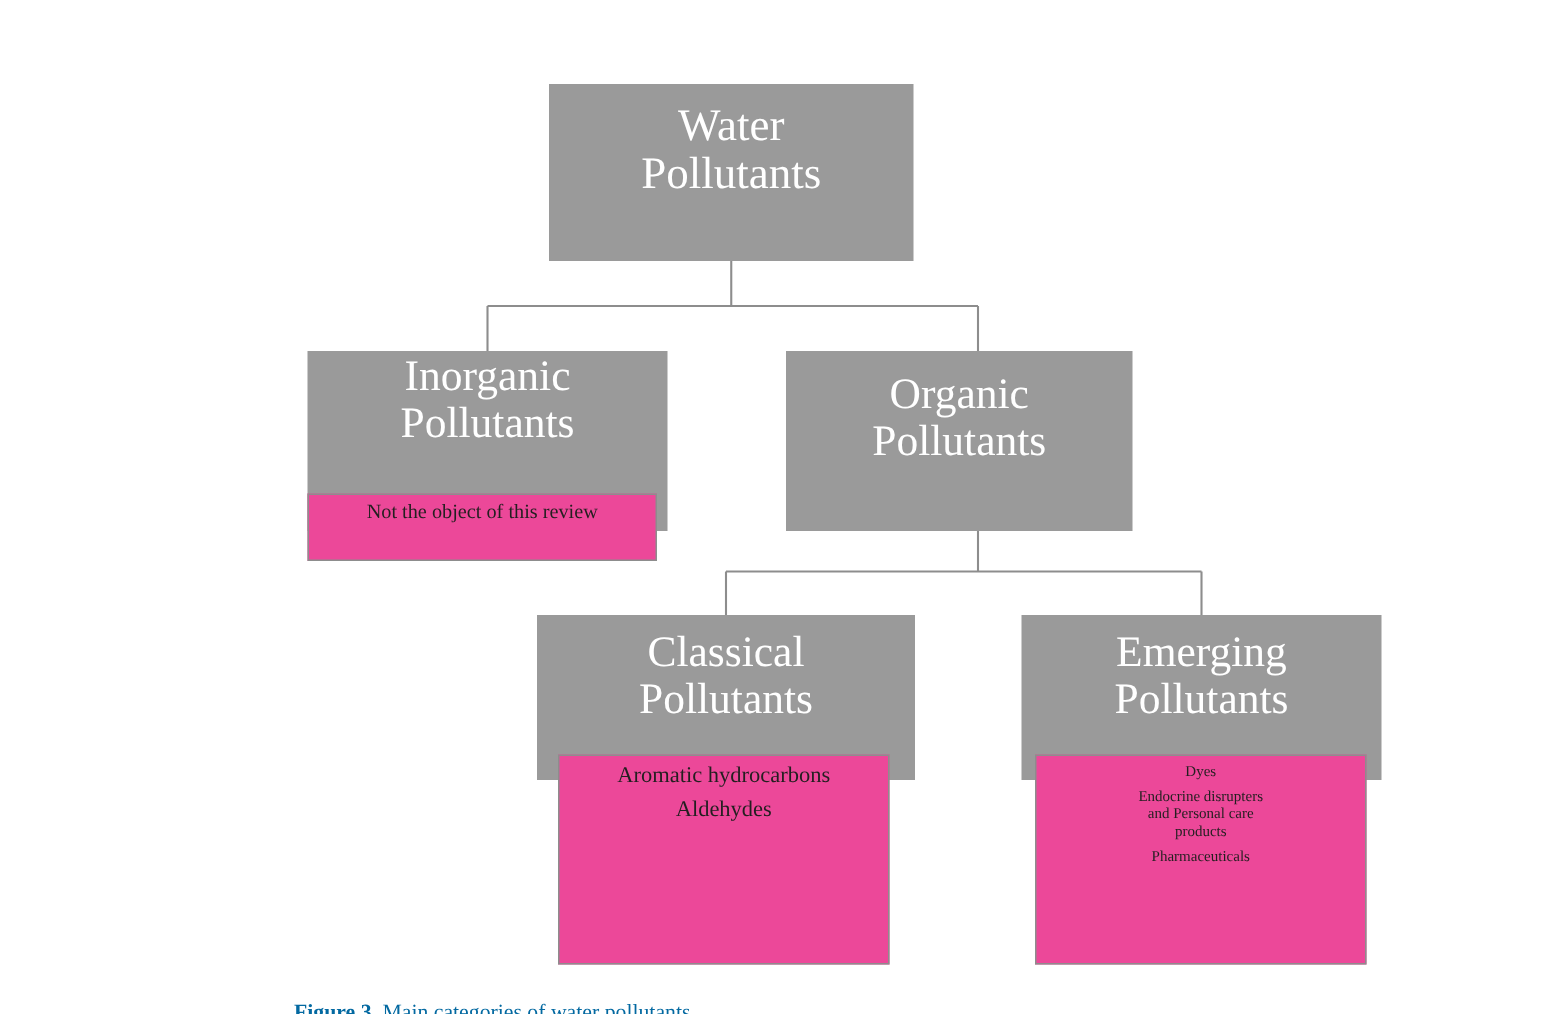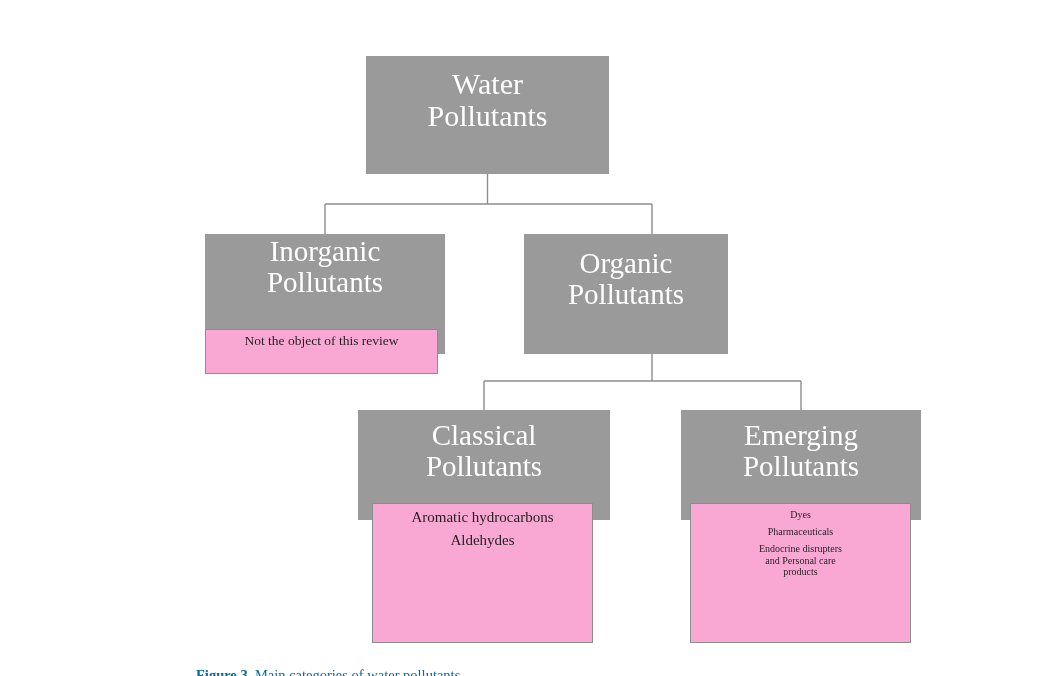--- a/index.html
+++ b/index.html
@@ -48,21 +48,21 @@
   }
   .node .node-text {
     width: 100%;
     display: block;
     white-space: pre-line;
   }
 
   
   .listbox {
     position: absolute;
-    background: #f9a8d4;
+    background: #ec4899;
     border: 1px solid #8d8d8d;
     box-sizing: border-box;
     font-family: "Liberation Serif", serif;
     color: #231f20;
     text-align: center;
     padding: 3px 4px 5px 4px;
   }
   .listbox .item {
     display: block;
     white-space: pre-line;
@@ -76,21 +76,21 @@
   
   #node-root {
     left: 366px; top: 44px; width: 243px; height: 118px;
     font-size: 30px; padding-top: 12px;
   }
   #node-inorganic {
     left: 205px; top: 222px; width: 240px; height: 120px;
     font-size: 29px; padding-top: 2px;
   }
   #node-organic {
-    left: 524px; top: 222px; width: 204px; height: 120px;
+    left: 524px; top: 222px; width: 231px; height: 120px;
     font-size: 29px; padding-top: 14px;
   }
   #node-classical {
     left: 358px; top: 398px; width: 252px; height: 110px;
     font-size: 29px; padding-top: 10px;
   }
   #node-emerging {
     left: 681px; top: 398px; width: 240px; height: 110px;
     font-size: 29px; padding-top: 10px;
   }
@@ -177,23 +177,23 @@
     <span class="item">Not the object of this review</span>
   </div>
 
   <div class="listbox" id="list-classical">
     <span class="item">Aromatic hydrocarbons</span>
     <span class="item">Aldehydes</span>
   </div>
 
   <div class="listbox" id="list-emerging">
     <span class="item">Dyes</span>
-    <span class="item">Pharmaceuticals</span>
     <span class="item">Endocrine disrupters
 and Personal care
 products</span>
+    <span class="item">Pharmaceuticals</span>
   </div>
 
   <div id="caption">
     <span class="cap-label">Figure 3.</span><span class="cap-text"> Main categories of water pollutants.</span>
   </div>
 
 </div>
 
 </body></html>

